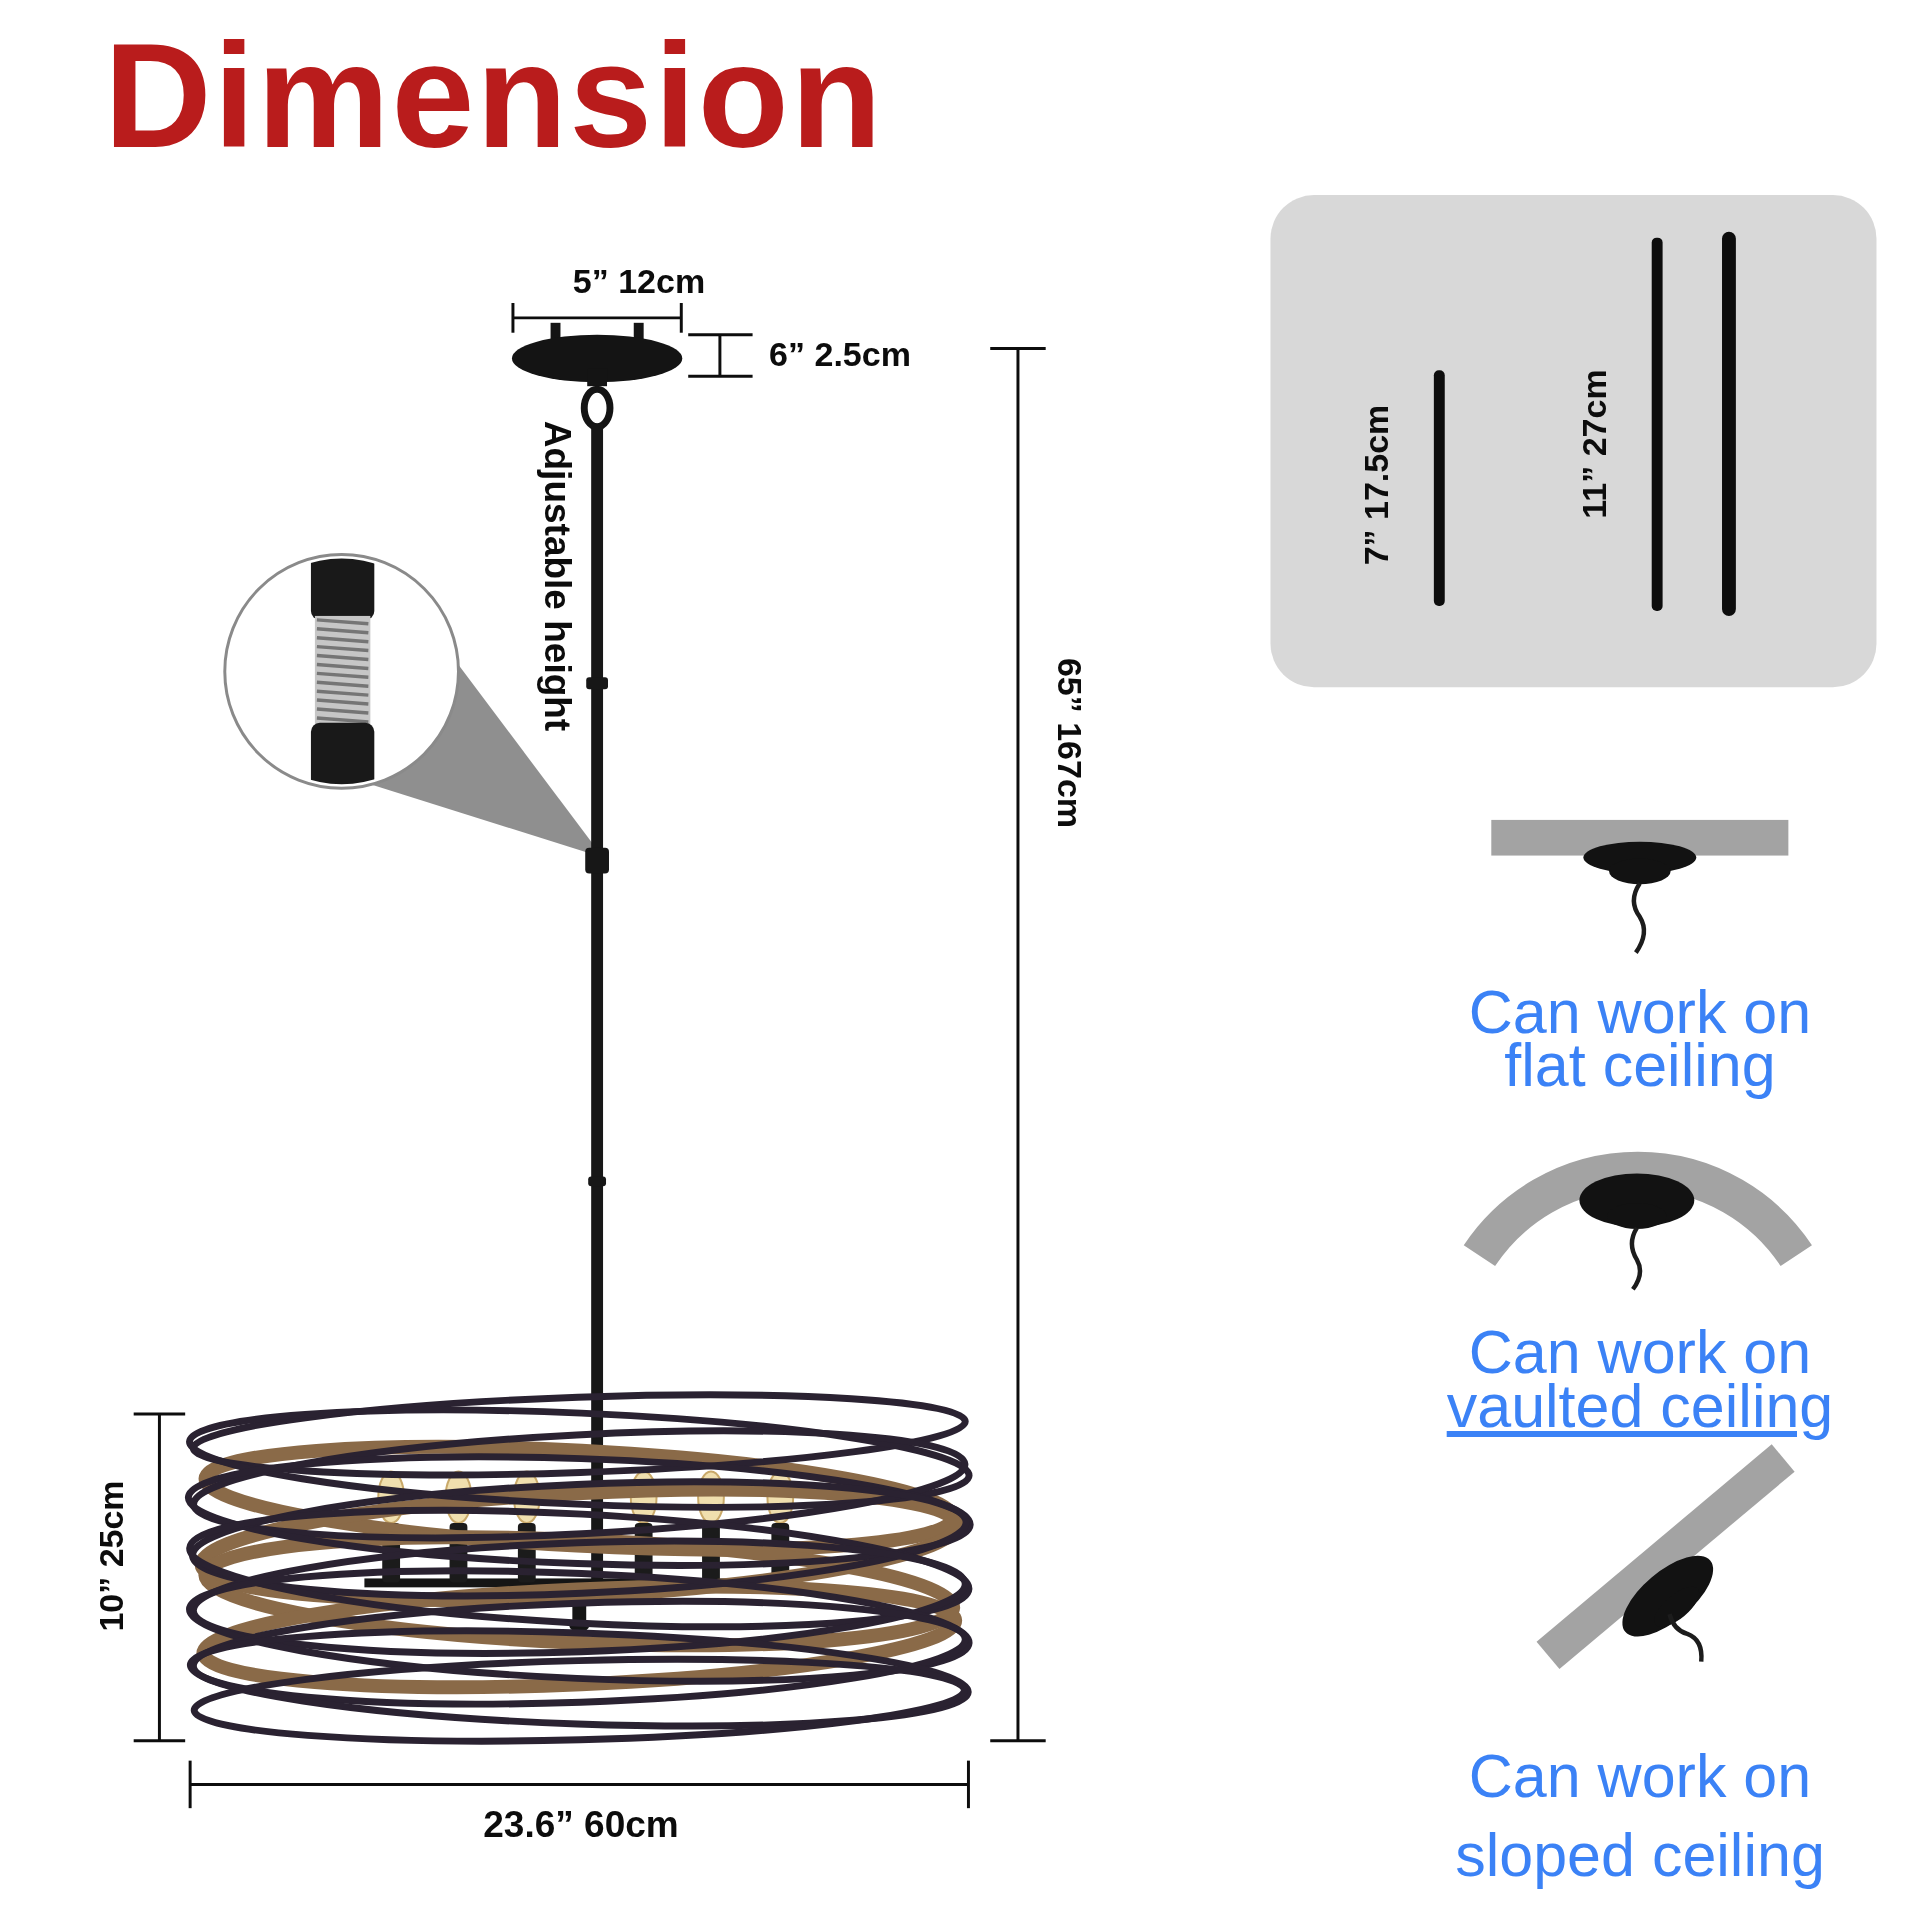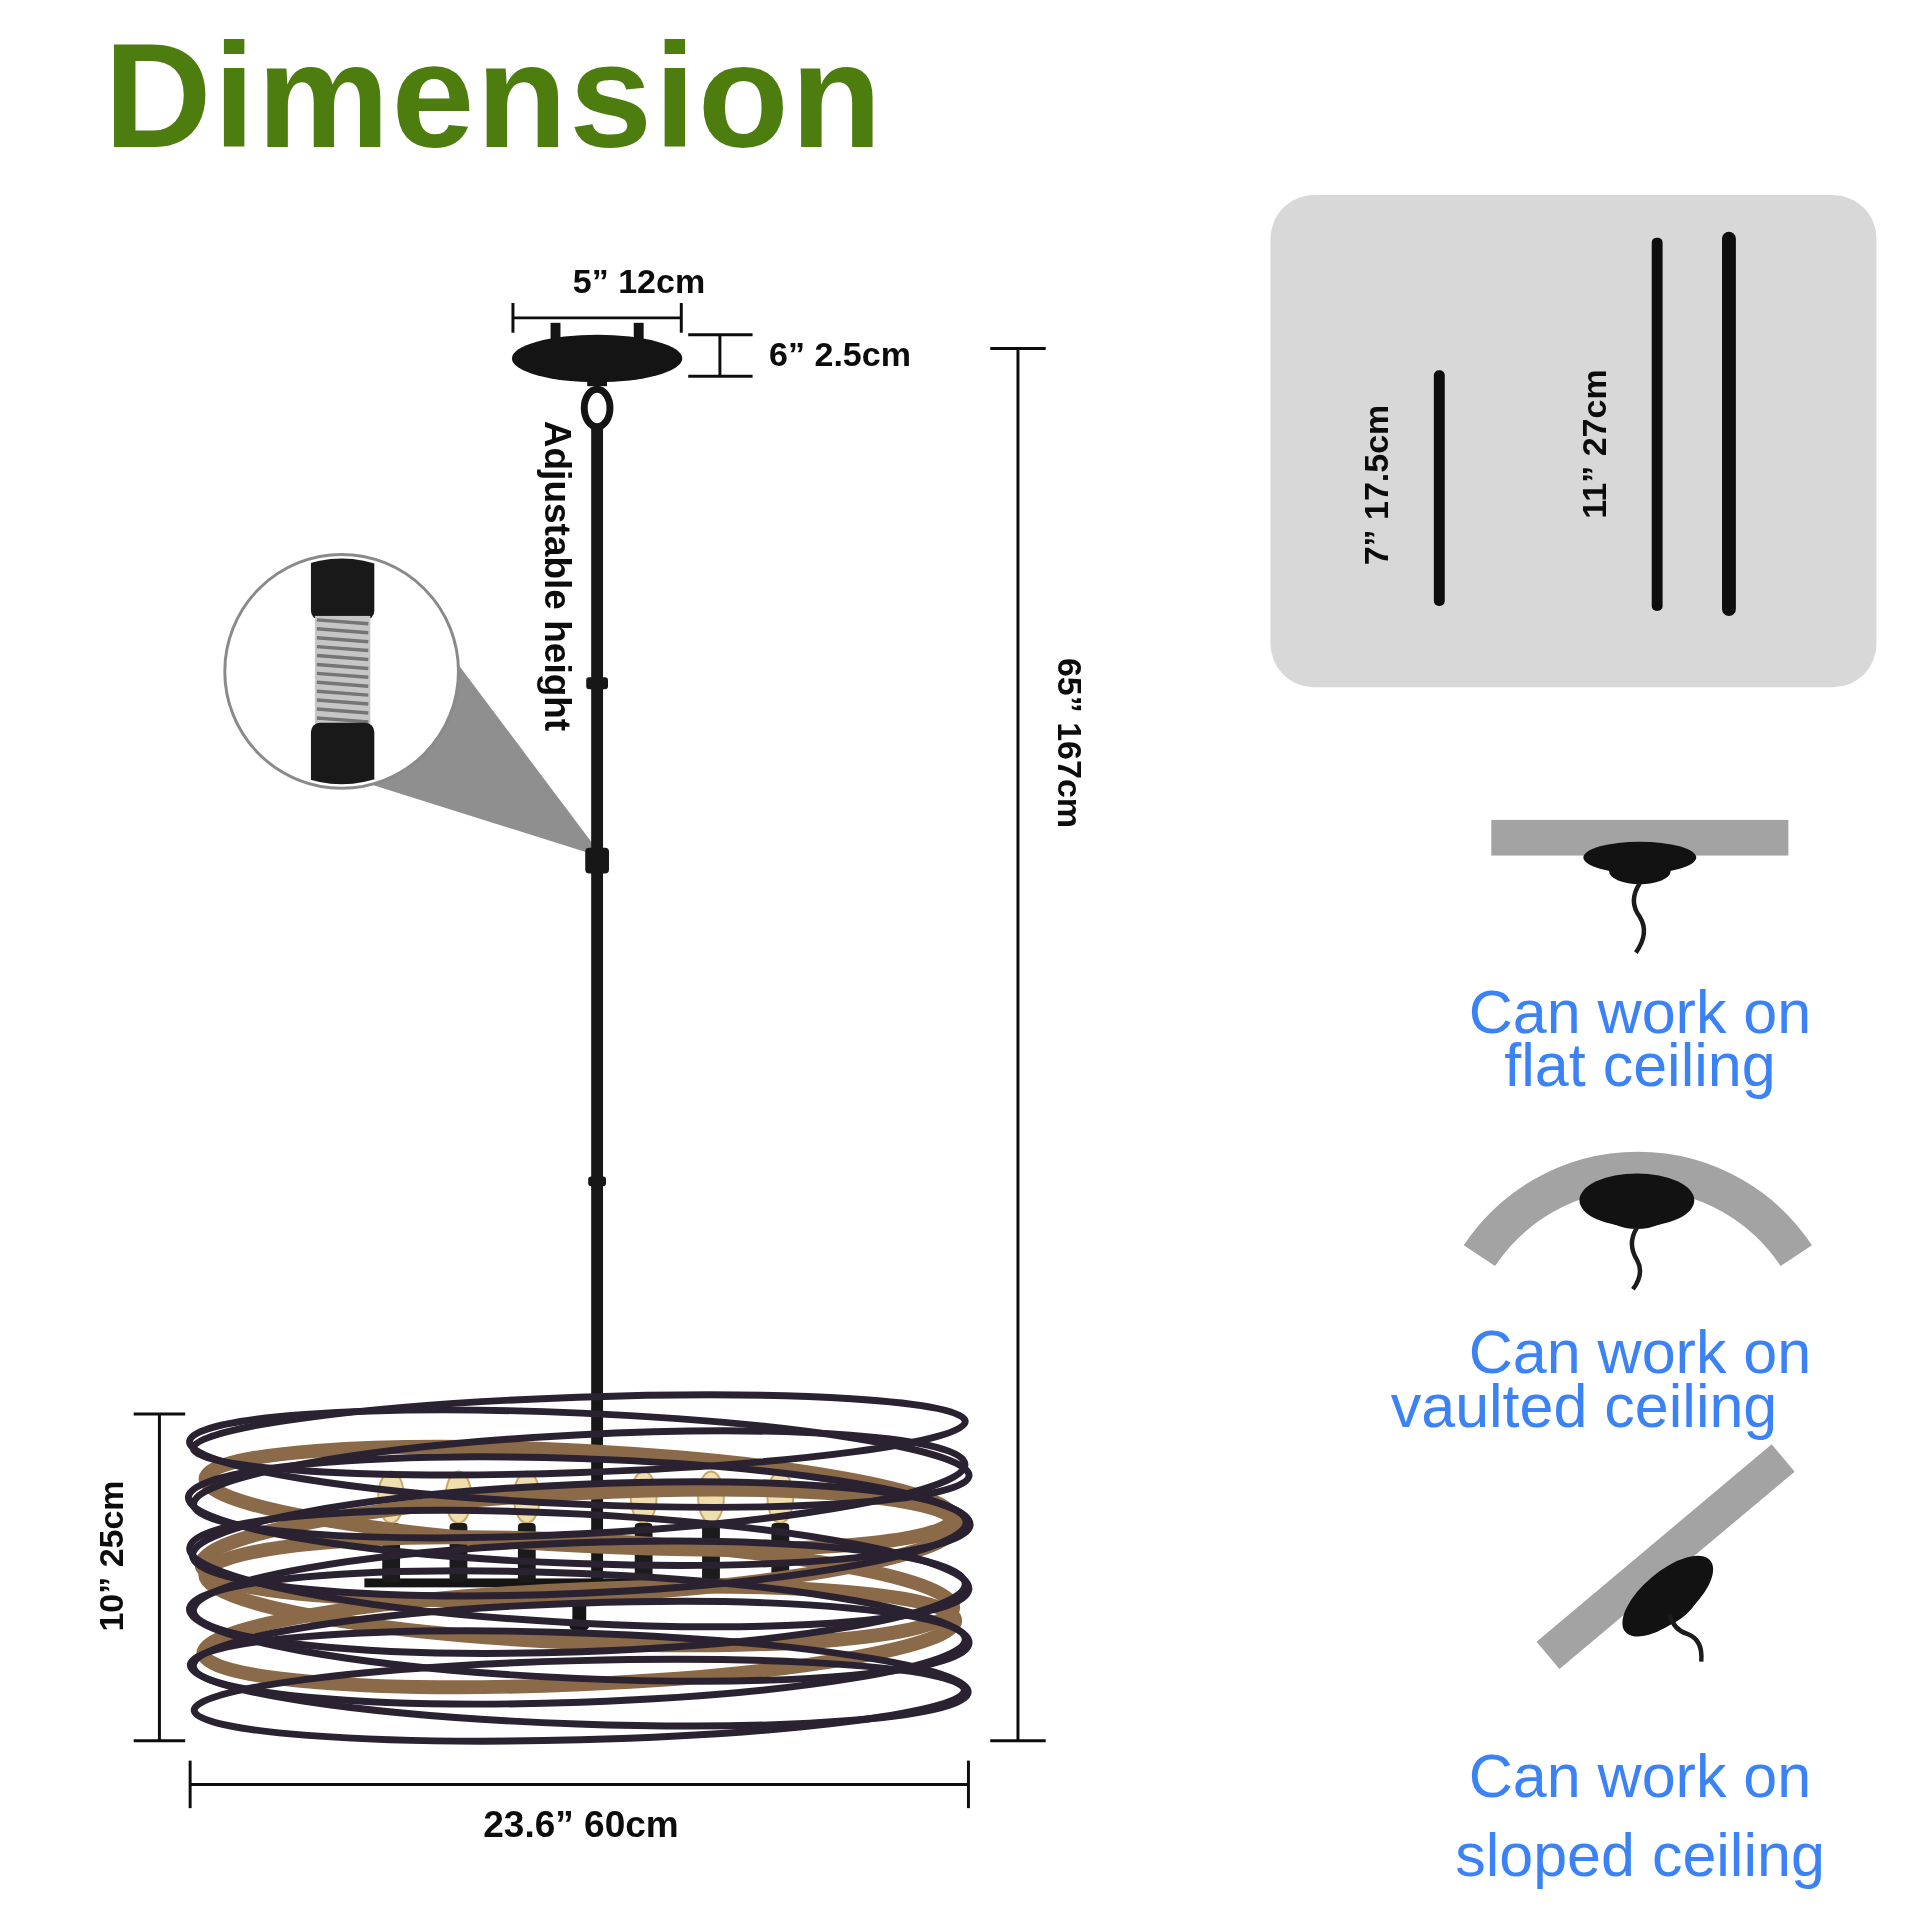--- a/index.html
+++ b/index.html
@@ -4,21 +4,21 @@
 <style>
   html,body{margin:0;padding:0;}
   body{
     width:1927px;height:1927px;background:#ffffff;position:relative;overflow:hidden;
     font-family:"Liberation Sans", sans-serif;color:#0c0c0c;
   }
   .canvas{position:absolute;inset:0;}
   #gfx{position:absolute;left:0;top:0;}
   h1.title{
     position:absolute;left:104px;top:14px;margin:0;
-    font-size:149px;font-weight:700;color:#4d7c0f;letter-spacing:2px;line-height:1.1;
+    font-size:149px;font-weight:700;color:#b91c1c;letter-spacing:2px;line-height:1.1;
   }
   .lbl{
     position:absolute;white-space:nowrap;font-weight:700;font-size:34px;color:#0c0c0c;
     transform:translate(-50%,-50%);
   }
   .lbl.big{font-size:37px;}
   .lbl.rot90{transform:translate(-50%,-50%) rotate(90deg);}
   .lbl.rotm90{transform:translate(-50%,-50%) rotate(-90deg);}
   .caption{
     position:absolute;white-space:nowrap;font-weight:400;font-size:61px;color:#3b82f6;
@@ -185,19 +185,19 @@
 
 
   <div class="lbl rotm90" style="left:1376px;top:485px;">7”  17.5cm</div>
 
   <div class="lbl rotm90" style="left:1594px;top:444px;">11”  27cm</div>
 
   <div class="caption" style="left:1640px;top:1012px;">Can work on</div>
   <div class="caption" style="left:1640px;top:1065px;text-align:center;">flat ceiling</div>
 
   <div class="caption" style="left:1640px;top:1352px;">Can work on</div>
-  <div class="caption" style="left:1584px;top:1406px;">vaulted ceiling</div>
+  <div class="caption" style="left:1640px;top:1406px;text-decoration:underline;">vaulted ceiling</div>
 
   <div class="caption" style="left:1640px;top:1776px;">Can work on</div>
   <div class="caption" style="left:1640px;top:1855px;">sloped ceiling</div>
 
 </div>
 
 
 </body></html>

